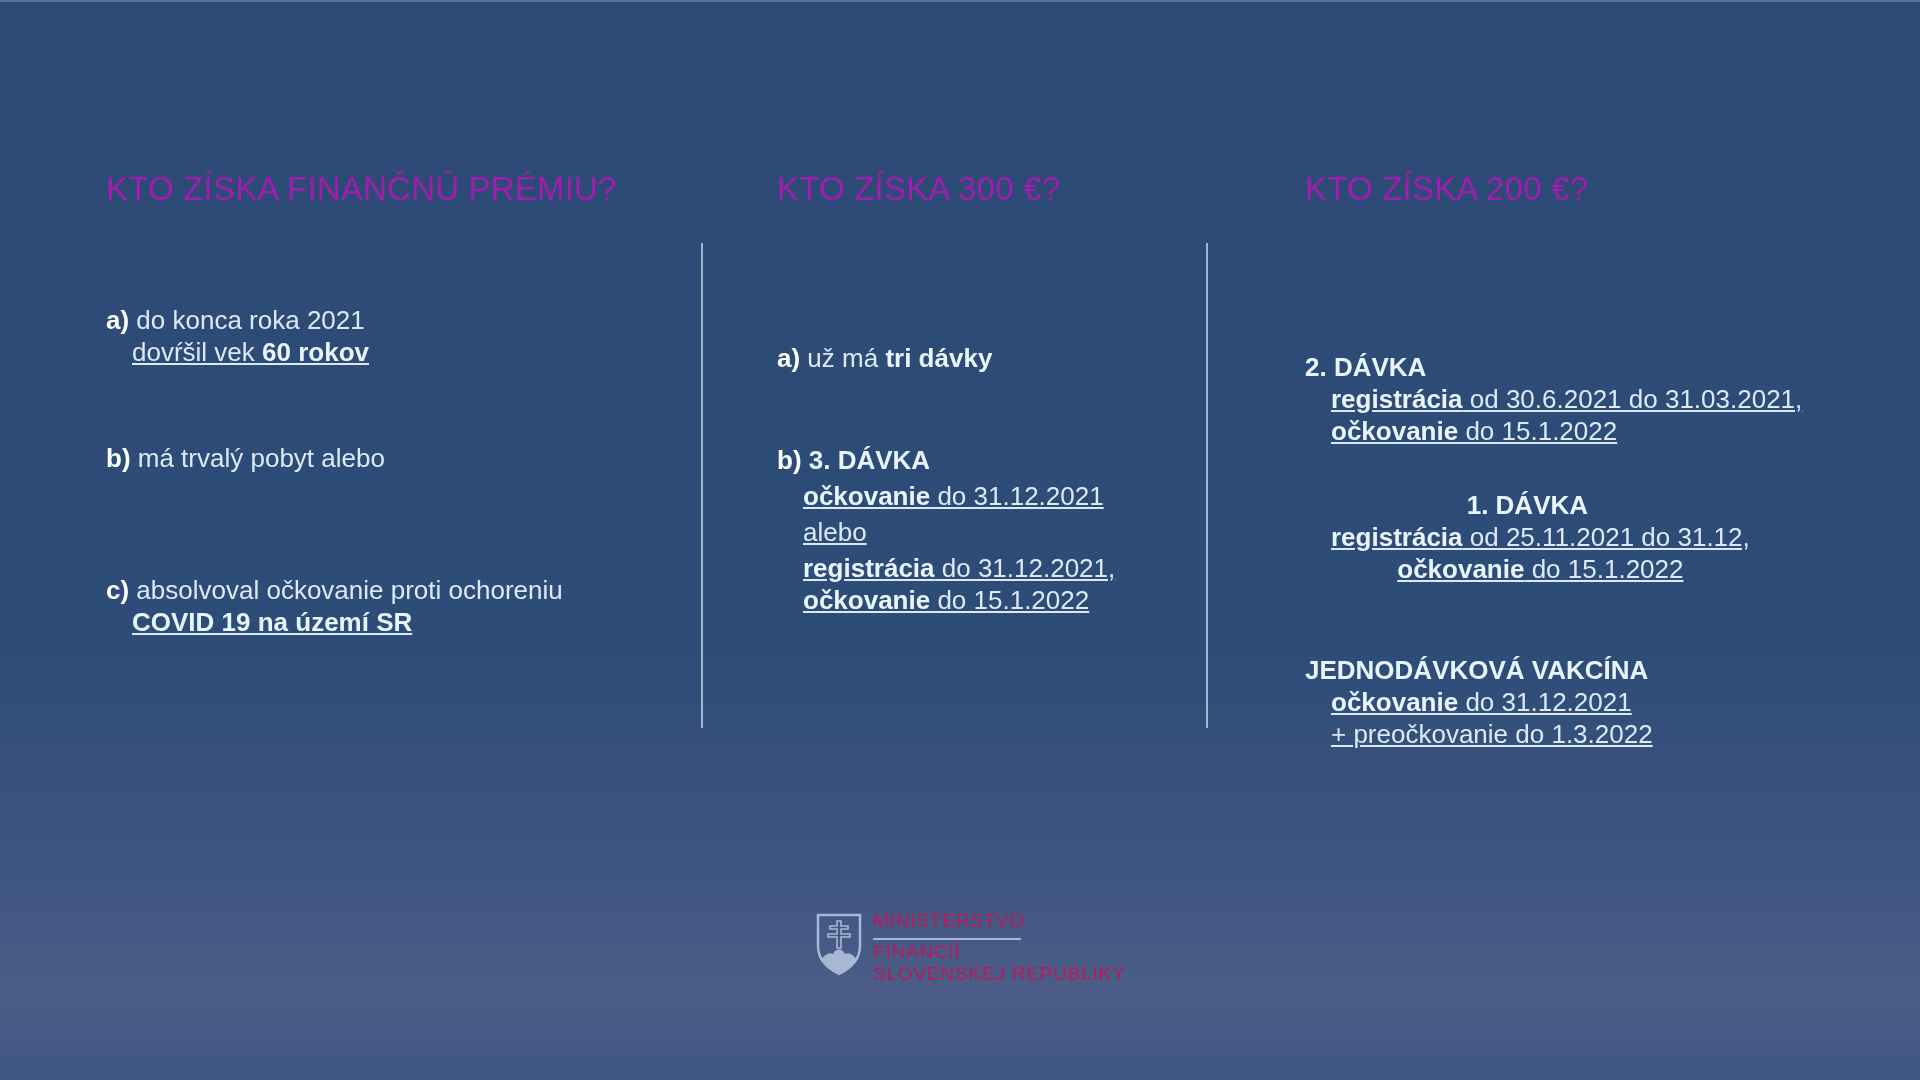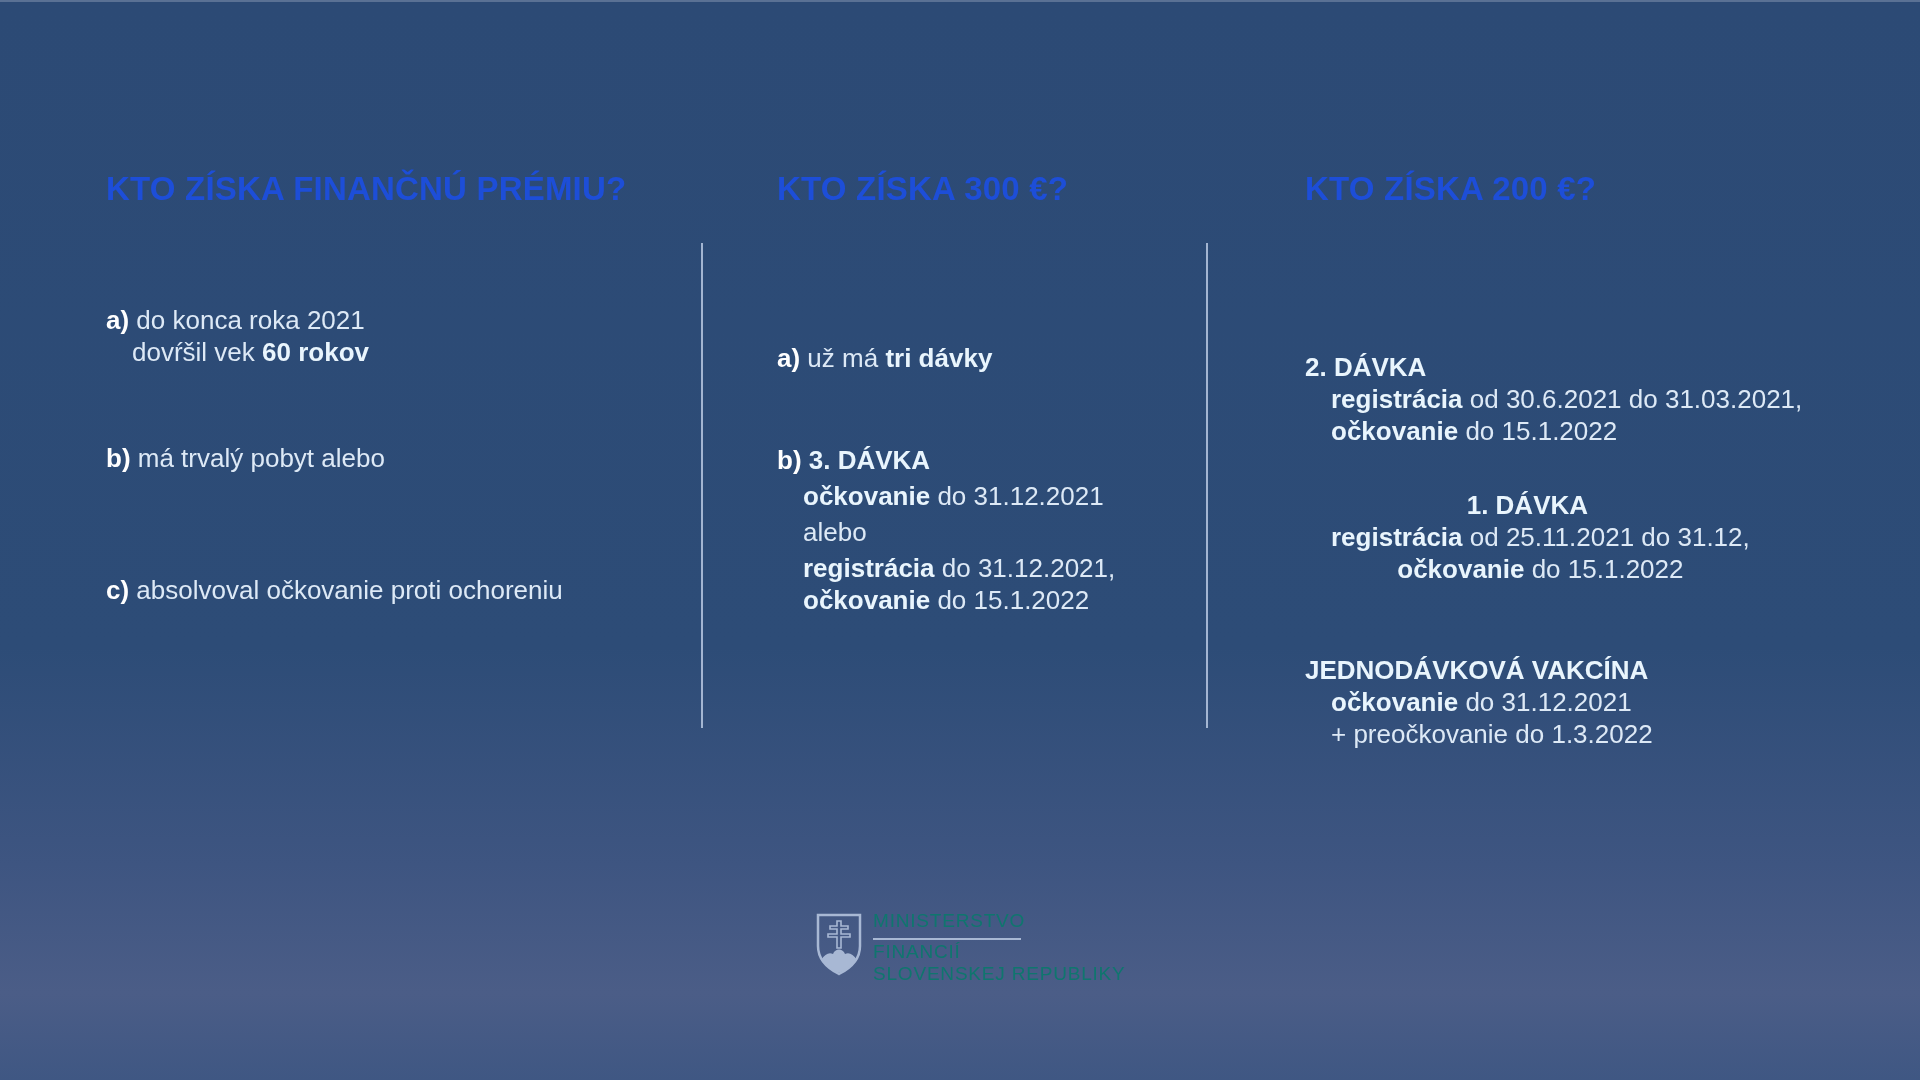--- a/index.html
+++ b/index.html
@@ -4,51 +4,52 @@
 <style>
   html, body { margin: 0; padding: 0; }
   body {
     width: 1920px; height: 1080px; overflow: hidden; position: relative;
     background: linear-gradient(to bottom, #2c4a75 0%, #2d4c77 60%, #3e5581 80%, #4b5d87 92%, #3f5783 100%);
     font-family: "Liberation Sans", "DejaVu Sans", sans-serif;
     color: #e6f2fb;
   }
   .topline { position: absolute; left: 0; top: 0; width: 1920px; height: 2px; background: #5a7194; }
   .title {
-    position: absolute; font-weight: bold; font-size: 33px; color: #1d4ed8;
+    position: absolute; font-weight: normal; font-size: 33px; color: #a21caf;
     white-space: nowrap; letter-spacing: 0.2px;
   }
   .divider { position: absolute; width: 2px; background: #b8c8e2; opacity: 0.85; }
   .item { position: absolute; font-size: 26px; line-height: 32px; color: #dde9f6; white-space: nowrap; }
   .item b { color: #e9f5fd; font-weight: bold; }
   .lbl { color: #ffffff; font-weight: bold; }
-  .indent { padding-left: 26px; }
+  .indent { padding-left: 26px; text-decoration: underline; }
   .head { font-weight: bold; color: #e9f5fd; margin-top: 47px; }
   .logo { position: absolute; left: 815px; top: 910px; width: 300px; height: 80px; }
-  .logo-text { position: absolute; left: 58px; color: #0f766e; font-size: 19px; letter-spacing: 0.8px; white-space: nowrap; }
+  .logo-text { position: absolute; left: 58px; color: #be185d; font-size: 19px; letter-spacing: 0.8px; white-space: nowrap; }
   .logo-rule { position: absolute; left: 58px; top: 28px; width: 148px; height: 2px; background: #a8b8d4; }
 </style>
 </head>
 <body>
 
 <div class="topline"></div>
 
 <div class="title" style="left:106px; top:170px;">KTO ZÍSKA FINANČNÚ PRÉMIU?</div>
 
 <div class="item" style="left:106px; top:304px;">
   <div><span class="lbl">a)</span> <span>do konca roka 2021</span></div>
   <div class="indent"><span>dovŕšil vek </span><b>60 rokov</b></div>
 </div>
 
 <div class="item" style="left:106px; top:442px;">
   <div><span class="lbl">b)</span> <span>má trvalý pobyt alebo</span></div>
 </div>
 
 <div class="item" style="left:106px; top:574px;">
   <div><span class="lbl">c)</span> <span>absolvoval očkovanie proti ochoreniu</span></div>
+  <div class="indent"><b>COVID 19 na území SR</b></div>
 </div>
 
 <div class="divider" style="left:701px; top:243px; height:485px;"></div>
 
 <div class="title" style="left:777px; top:170px;">KTO ZÍSKA 300 €?</div>
 
 <div class="item" style="left:777px; top:342px;">
   <span class="lbl">a)</span> <span>už má </span><b>tri dávky</b>
 </div>
 

